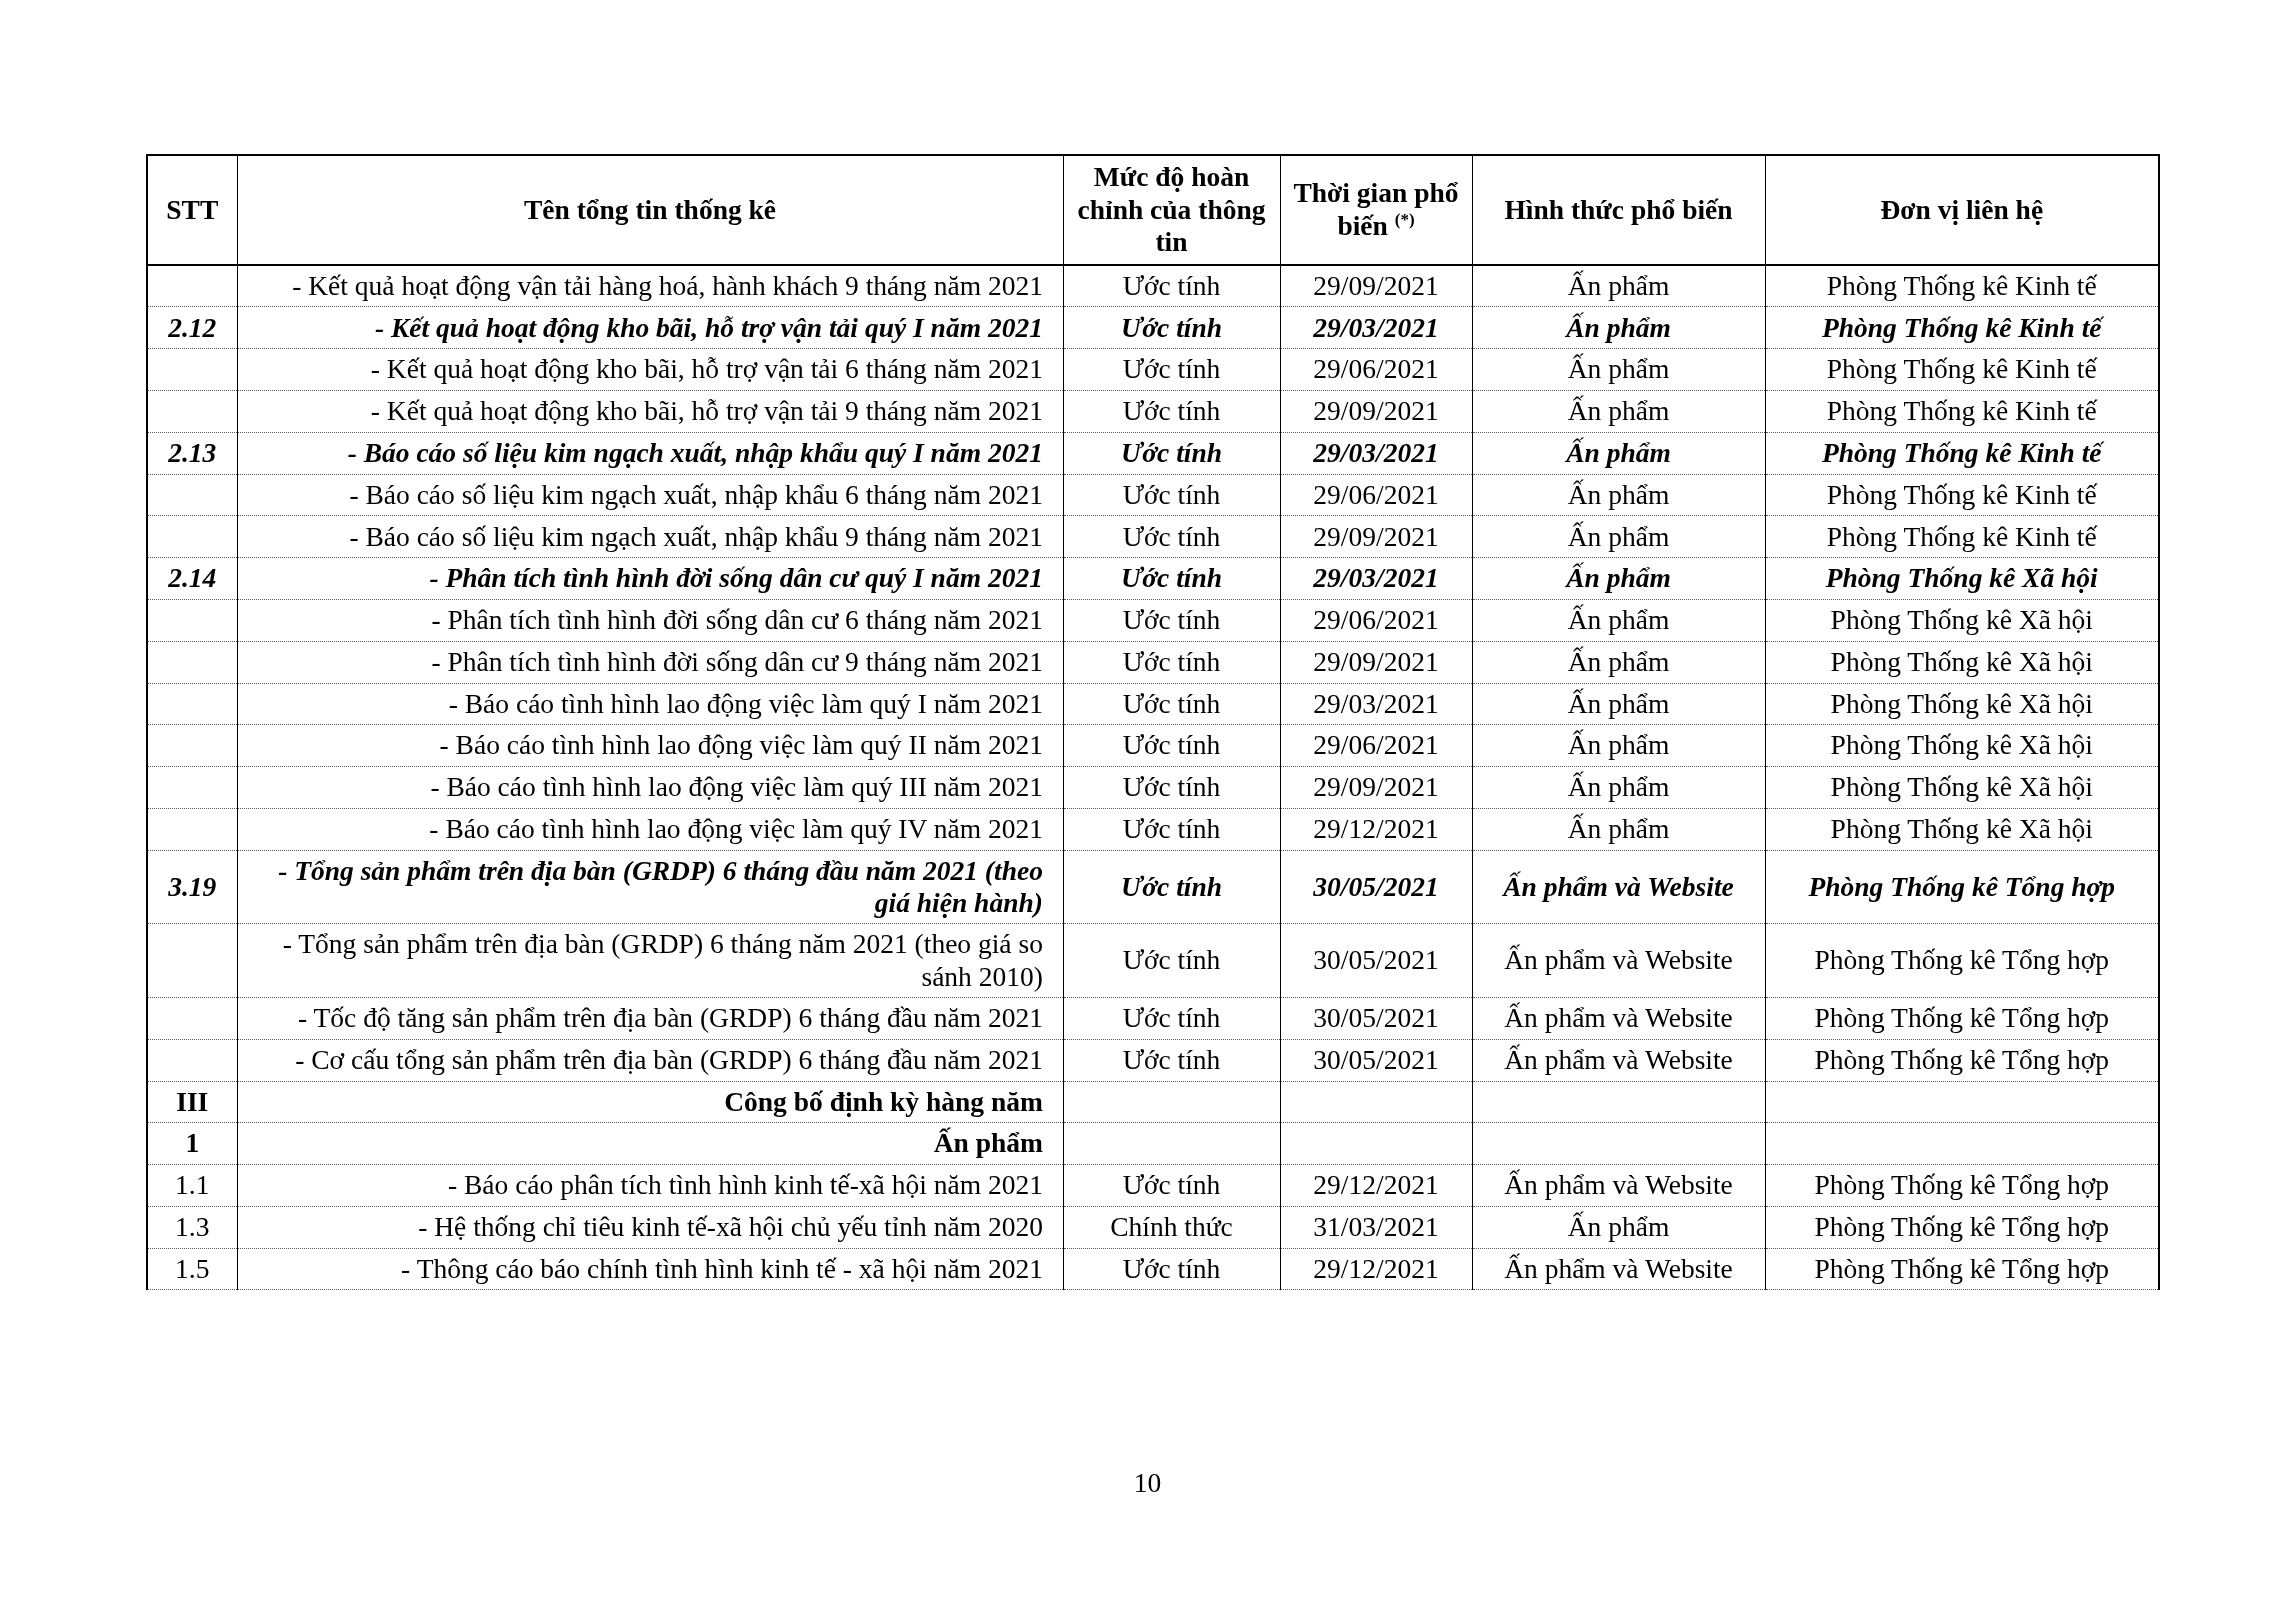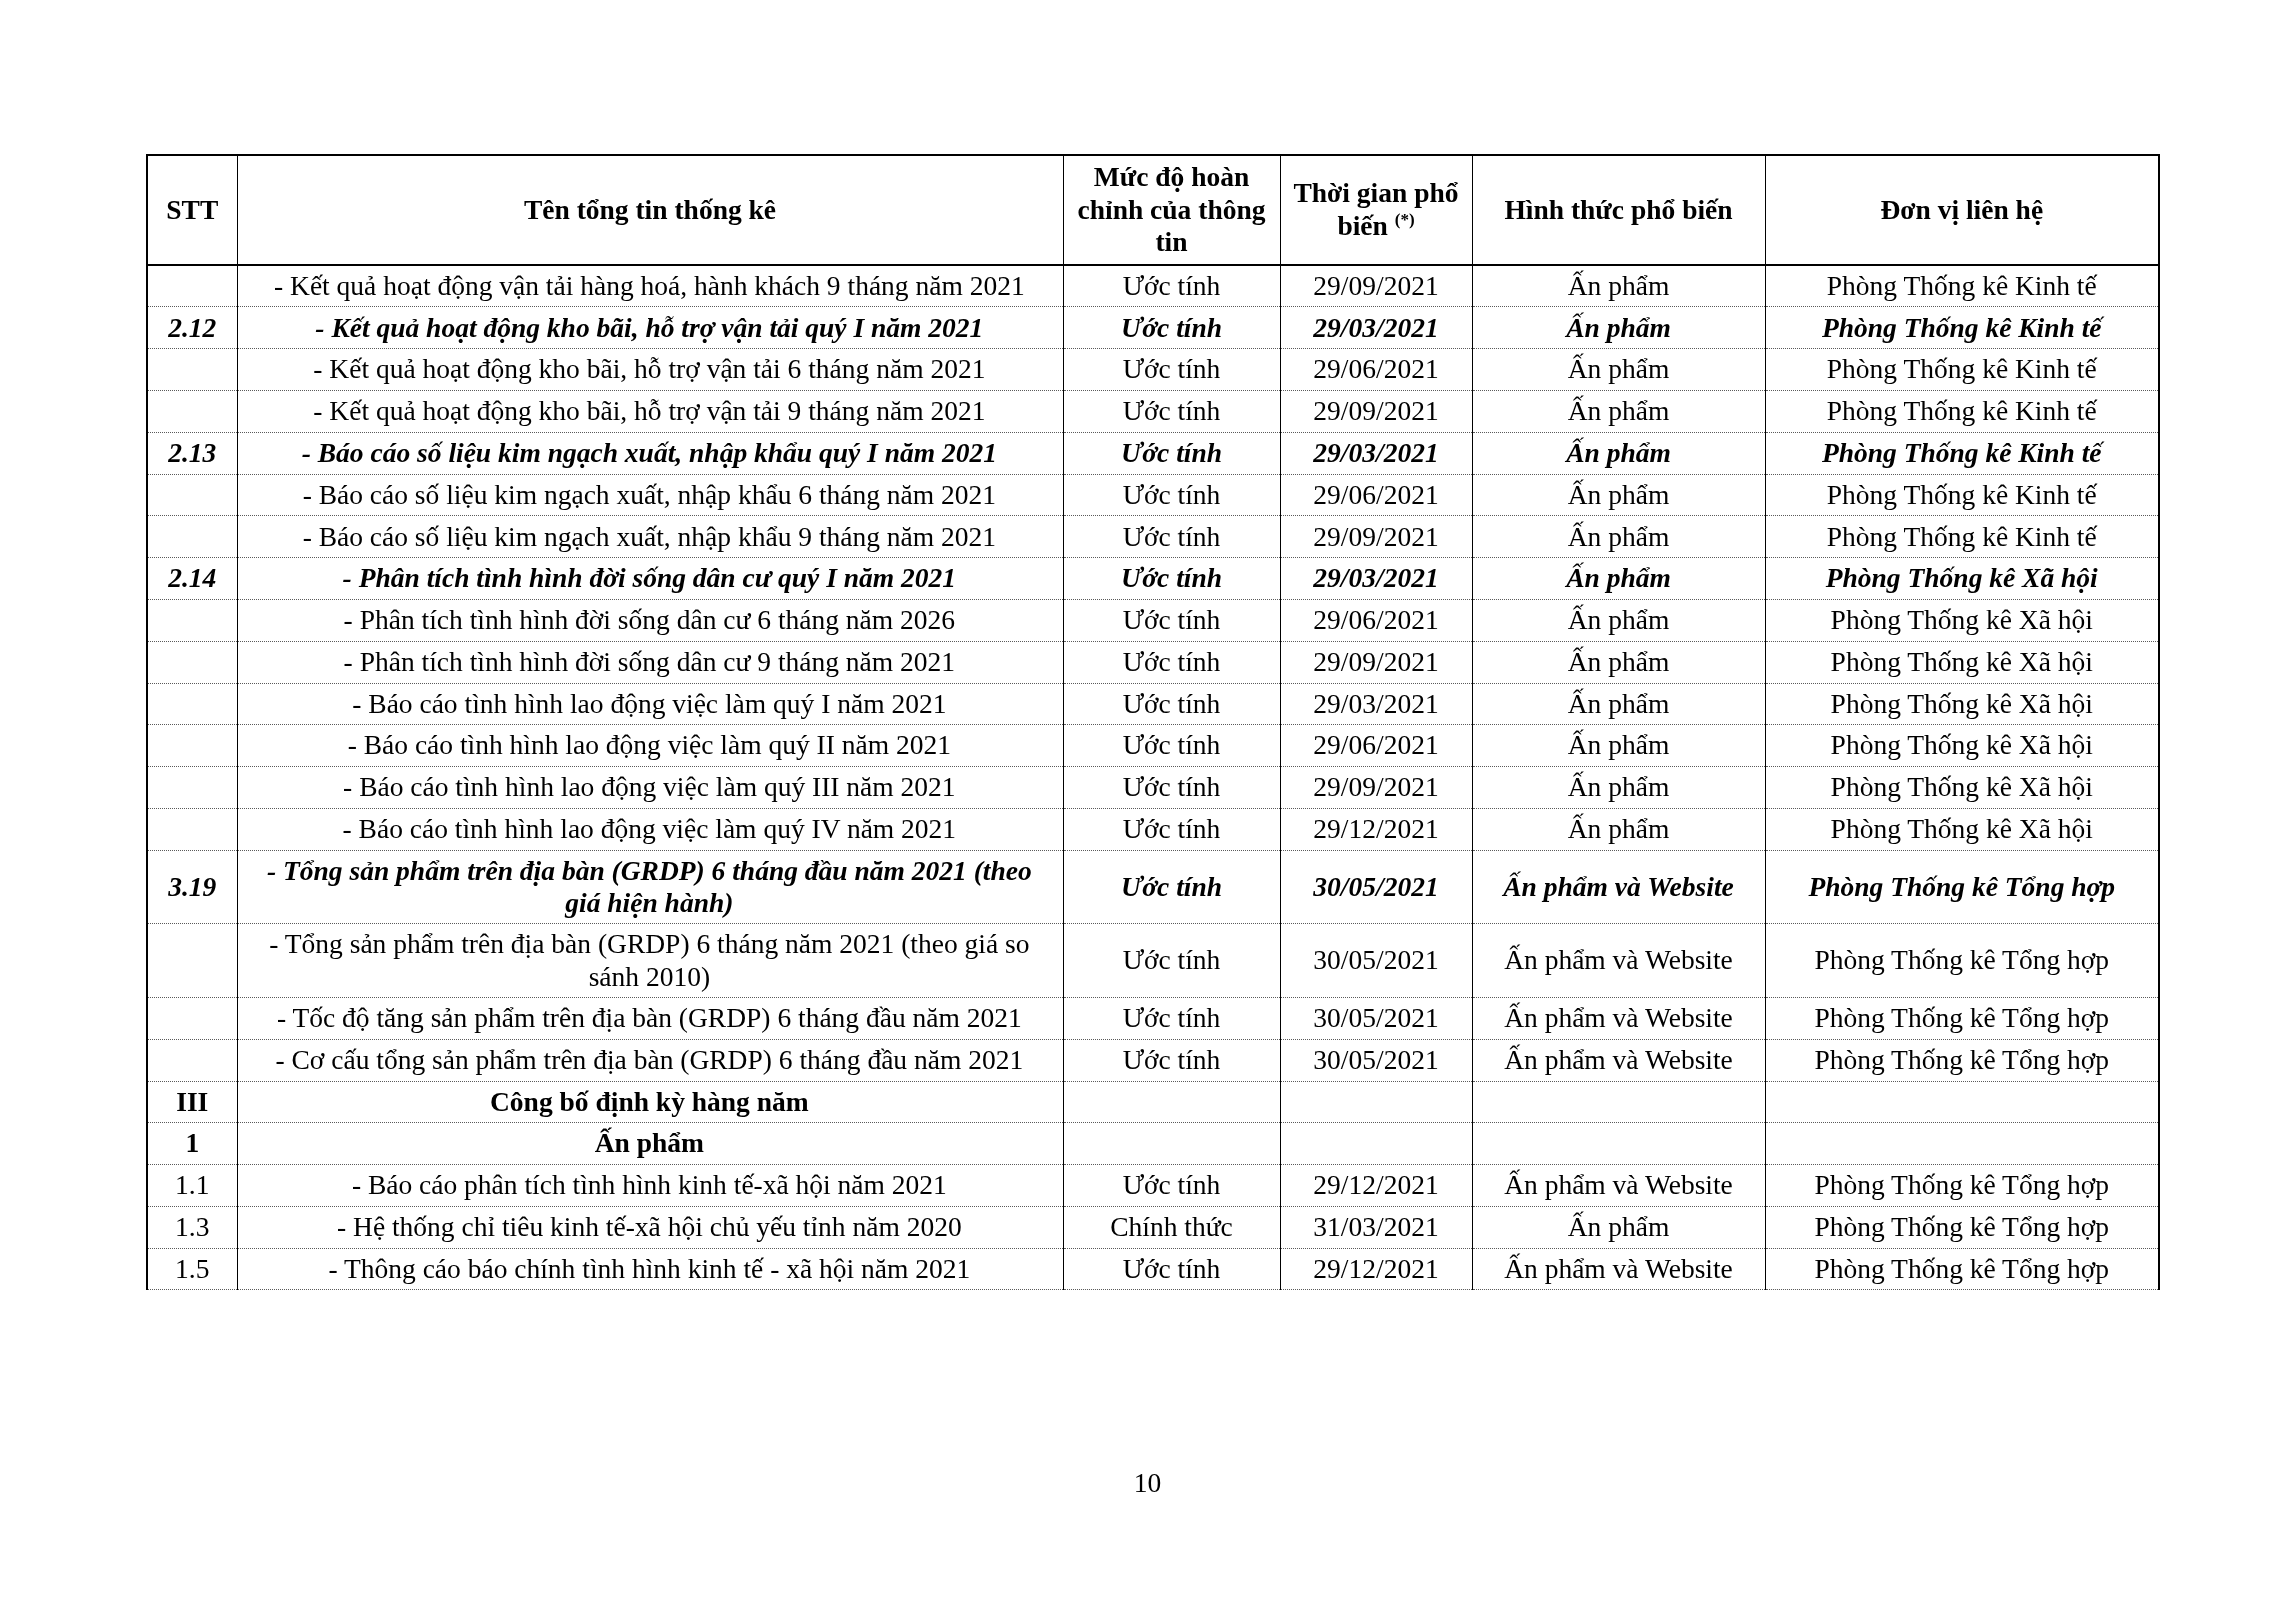--- a/index.html
+++ b/index.html
@@ -56,21 +56,21 @@
     border-left: 1.3px solid #000;
     border-right: 1.3px solid #000;
     border-top: 0.7px dotted #5a5a5a;
     padding: 3.9px 7.9px;
     height: 33px;
     overflow: hidden;
   }
   tr.last td { border-bottom: 0.7px dotted #5a5a5a; }
   td.c { text-align: center; }
   td.name {
-    text-align: center;
+    text-align: right;
     padding-left: 18.3px;
     padding-right: 19.6px;
   }
   tr.em td {
     font-weight: bold;
     font-style: italic;
   }
   tr.sec td {
     font-weight: bold;
     font-family: Liberation Serif, serif;
@@ -168,21 +168,21 @@
       <tr class="em">
         <td class="c">2.14</td>
         <td class="name">- Phân tích tình hình đời sống dân cư quý I năm 2021</td>
         <td class="c">Ước tính</td>
         <td class="c">29/03/2021</td>
         <td class="c">Ấn phẩm</td>
         <td class="c">Phòng Thống kê Xã hội</td>
       </tr>
       <tr>
         <td class="c"></td>
-        <td class="name">- Phân tích tình hình đời sống dân cư 6 tháng năm 2026</td>
+        <td class="name">- Phân tích tình hình đời sống dân cư 6 tháng năm 2021</td>
         <td class="c">Ước tính</td>
         <td class="c">29/06/2021</td>
         <td class="c">Ấn phẩm</td>
         <td class="c">Phòng Thống kê Xã hội</td>
       </tr>
       <tr>
         <td class="c"></td>
         <td class="name">- Phân tích tình hình đời sống dân cư 9 tháng năm 2021</td>
         <td class="c">Ước tính</td>
         <td class="c">29/09/2021</td>

